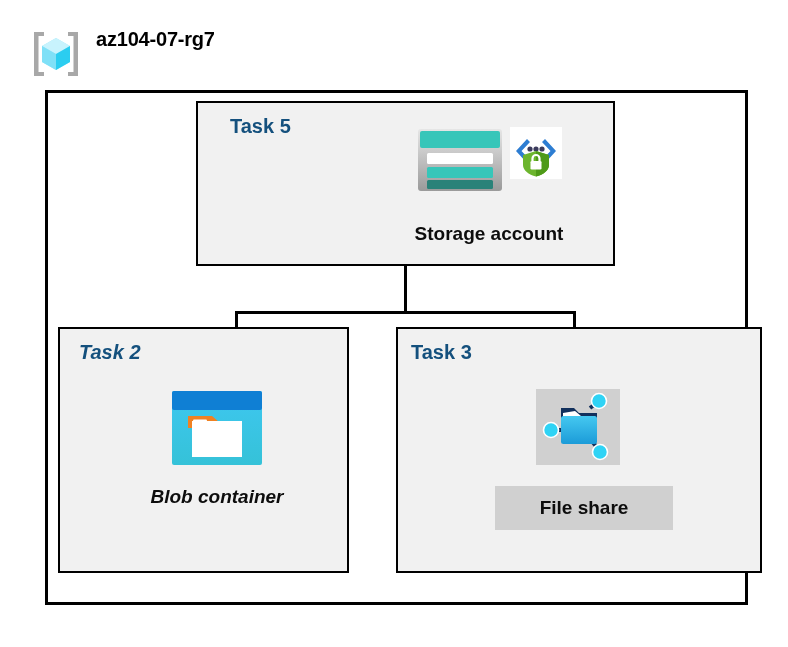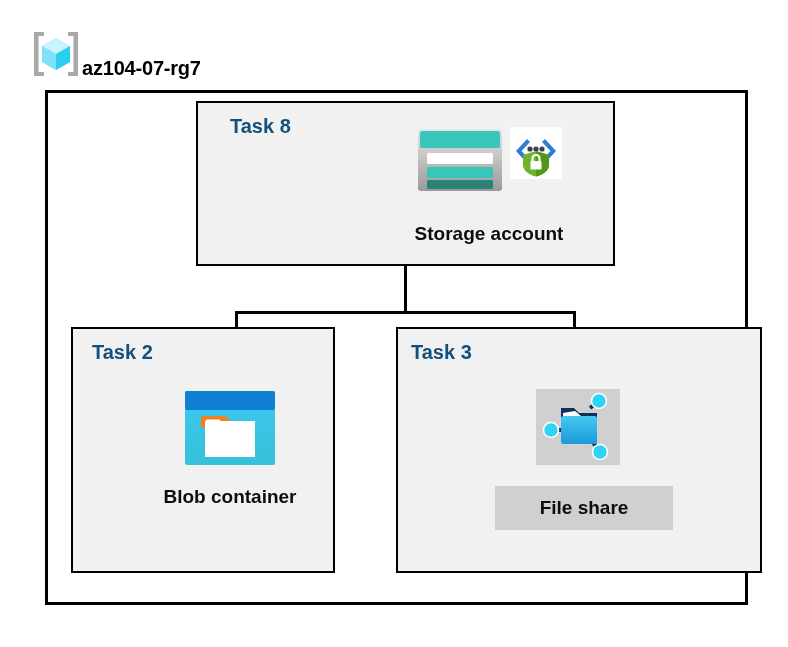--- a/index.html
+++ b/index.html
@@ -14,21 +14,22 @@
     position: relative;
     overflow: hidden;
   }
 
   
   #rg-header {
     position: absolute;
     left: 30px;
     top: 28px;
     display: flex;
-    align-items: flex-end;
+    align-items: flex-start;
+    gap: 14px;
   }
   #rg-icon { width: 52px; height: 52px; display: block; }
   #rg-title {
     font-size: 20px;
     font-weight: bold;
     color: #000000;
     letter-spacing: -0.2px;
     white-space: nowrap;
   }
 
@@ -45,21 +46,21 @@
   }
 
   
   .task-box {
     position: absolute;
     background: #f1f1f1;
     border: 2px solid #000000;
     box-sizing: border-box;
   }
   #task-1-box { left: 196px; top: 101px; width: 419px; height: 165px; }
-  #task-2-box { left: 71px;  top: 327px; width: 264px; height: 246px; }
+  #task-2-box { left: 58px;  top: 327px; width: 291px; height: 246px; font-style: italic; }
   #task-3-box { left: 396px; top: 327px; width: 366px; height: 246px; }
 
   .task-label {
     position: absolute;
     font-size: 20px;
     font-weight: bold;
     color: #14507d;
     white-space: nowrap;
   }
   #task-1-label { left: 32px; top: 12px; }
@@ -148,21 +149,21 @@
 </div>
 
 <div id="rg-box"></div>
 
 <div class="connector" id="conn-trunk"></div>
 <div class="connector" id="conn-bus"></div>
 <div class="connector" id="conn-left"></div>
 <div class="connector" id="conn-right"></div>
 
 <div class="task-box" id="task-1-box">
-  <div class="task-label" id="task-1-label">Task 8</div>
+  <div class="task-label" id="task-1-label">Task 5</div>
 
   <div class="node" id="storage-node">
     <div id="storage-icon-row">
 
       <svg width="88" height="66" viewBox="0 0 88 66">
         <defs>
           <linearGradient id="stGray" x1="0" y1="0" x2="0" y2="1">
             <stop offset="0%" stop-color="#e6e6e6"></stop>
             <stop offset="100%" stop-color="#9a9a9a"></stop>
           </linearGradient>

